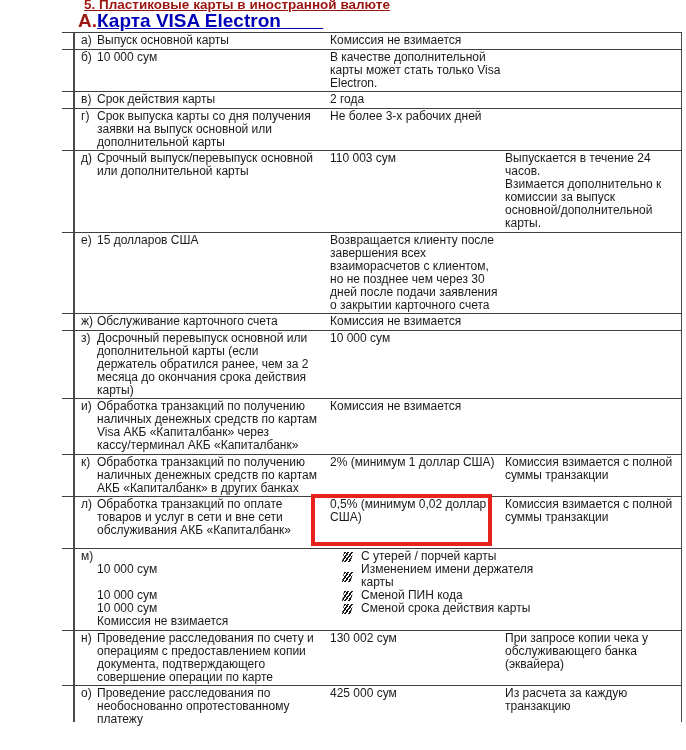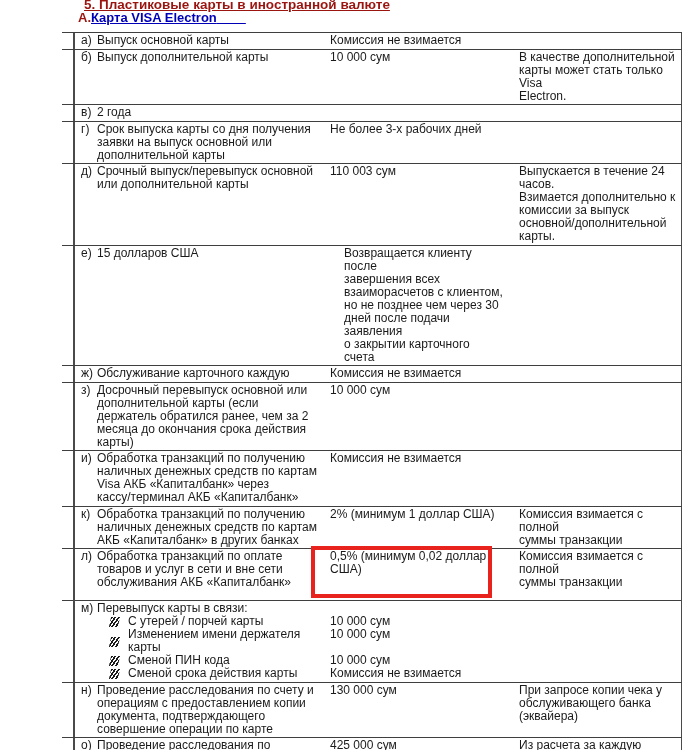--- a/index.html
+++ b/index.html
@@ -15,21 +15,21 @@
   
   .sec-title {
     position:absolute; top:-3px; left:84px;
     font-size:13.5px; font-weight:bold;
     color:#9a1510;
     text-decoration:underline;
     white-space:nowrap;
   }
   .sub-title {
     position:absolute; top:10px; left:78px;
-    font-size:13px; font-weight:bold;
+    font-size:19px; font-weight:bold;
     white-space:nowrap;
   }
   .sub-prefix { color:#9a1510; }
   .sub-link { color:#0000b8; text-decoration:underline; }
   .sub-tail  { color:#0000b8; letter-spacing:0; }
 
   
   .tariff-table {
     position:absolute; top:32px; left:62px; width:620px;
     font-size:12px; line-height:13px;
@@ -41,21 +41,21 @@
   .trow {
     display:grid;
     grid-template-columns:35px 233px 175px 1fr;
     border-top:1.5px solid #3f3f3f;
     padding:1px 0 1.5px 0;
     position:relative;
   }
   .c-letter { padding-left:19px; }
   .c-desc   { padding-right:4px;  white-space:pre-line; }
   .c-rate   { padding-right:10px; white-space:pre-line; }
-  .c-note   { padding-right:2px;  white-space:pre-line;margin-left:14px; }
+  .c-note   { padding-right:2px;  white-space:pre-line; }
 
   
   .trow.row-l { padding-bottom:11px; }
   .highlight-box {
     position:absolute;
     left:249px; top:-3px;
     width:181px; height:52px;
     border:4px solid #e8231e;
     box-sizing:border-box;
     z-index:3;
@@ -99,29 +99,29 @@
 
   <div class="trow">
     <div class="c-letter">а)</div>
     <div class="c-desc">Выпуск основной карты</div>
     <div class="c-rate">Комиссия не взимается</div>
     <div class="c-note"></div>
   </div>
 
   <div class="trow">
     <div class="c-letter">б)</div>
-    <div class="c-desc">Выпуск дополнительной карты</div>
     <div class="c-rate">10 000 сум</div>
     <div class="c-note">В качестве дополнительной
 карты может стать только Visa
 Electron.</div>
   </div>
 
   <div class="trow">
     <div class="c-letter">в)</div>
+    <div class="c-desc">Срок действия карты</div>
     <div class="c-rate">2 года</div>
     <div class="c-note"></div>
   </div>
 
   <div class="trow">
     <div class="c-letter">г)</div>
     <div class="c-desc">Срок выпуска карты со дня получения
 заявки на выпуск основной или
 дополнительной карты</div>
     <div class="c-rate">Не более 3-х рабочих дней</div>
@@ -147,21 +147,21 @@
     <div class="c-note">Возвращается клиенту после
 завершения всех
 взаиморасчетов с клиентом,
 но не позднее чем через 30
 дней после подачи заявления
 о закрытии карточного счета</div>
   </div>
 
   <div class="trow">
     <div class="c-letter">ж)</div>
-    <div class="c-desc">Обслуживание карточного каждую</div>
+    <div class="c-desc">Обслуживание карточного счета</div>
     <div class="c-rate">Комиссия не взимается</div>
     <div class="c-note"></div>
   </div>
 
   <div class="trow">
     <div class="c-letter">з)</div>
     <div class="c-desc">Досрочный перевыпуск основной или
 дополнительной карты (если
 держатель обратился ранее, чем за 2
 месяца до окончания срока действия
@@ -198,21 +198,20 @@
     <div class="c-rate">0,5% (минимум 0,02 доллар
 США)</div>
     <div class="c-note">Комиссия взимается с полной
 суммы транзакции</div>
     <div class="highlight-box"></div>
   </div>
 
   <div class="trow-m">
     <div class="c-letter">м)</div>
     <div class="m-grid">
-      <div class="m-desc">Перевыпуск карты в связи:</div>
       <div class="m-rate"></div>
 
       <div class="m-desc m-sub">
         <span class="bullet-icon"></span>
         <span class="sub-text">С утерей / порчей карты</span>
       </div>
       <div class="m-rate">10 000 сум</div>
 
       <div class="m-desc m-sub">
         <span class="bullet-icon"></span>
@@ -234,21 +233,21 @@
       <div class="m-rate">Комиссия не взимается</div>
     </div>
   </div>
 
   <div class="trow">
     <div class="c-letter">н)</div>
     <div class="c-desc">Проведение расследования по счету и
 операциям с предоставлением копии
 документа, подтверждающего
 совершение операции по карте</div>
-    <div class="c-rate">130 000 сум</div>
+    <div class="c-rate">130 002 сум</div>
     <div class="c-note">При запросе копии чека у
 обслуживающего банка
 (эквайера)</div>
   </div>
 
   <div class="trow">
     <div class="c-letter">о)</div>
     <div class="c-desc">Проведение расследования по
 необоснованно опротестованному
 платежу</div>

